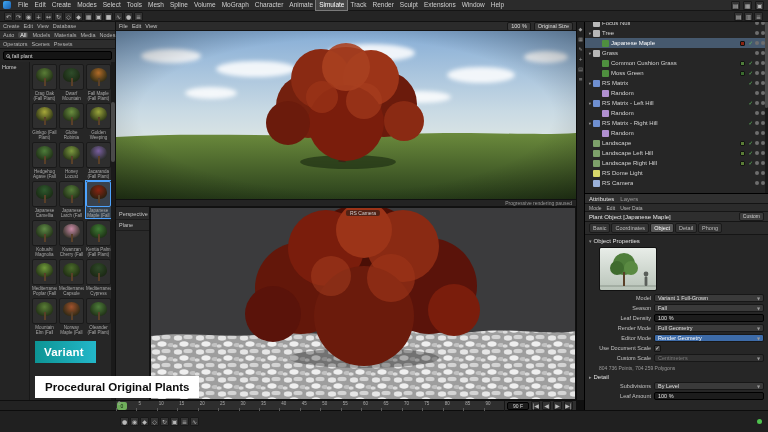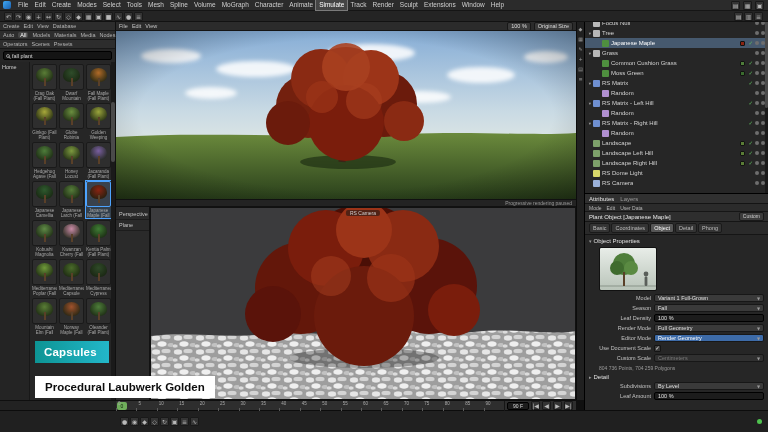--- a/index.html
+++ b/index.html
@@ -809,14 +809,14 @@
       <div class="ic">↻</div>
       <div class="ic">▣</div>
       <div class="ic">≡</div>
       <div class="ic">∿</div>
     </div>
   <div id="bb-right">
     <div id="status-dot"></div>
   </div>
 </div>
 
-<div class="abs" id="badge">Capsules</div>
-<div class="abs" id="titlebox">Procedural Laubwerk Golden</div>
+<div class="abs" id="badge">Variant</div>
+<div class="abs" id="titlebox">Procedural Original Plants</div>
 
 </body></html>

